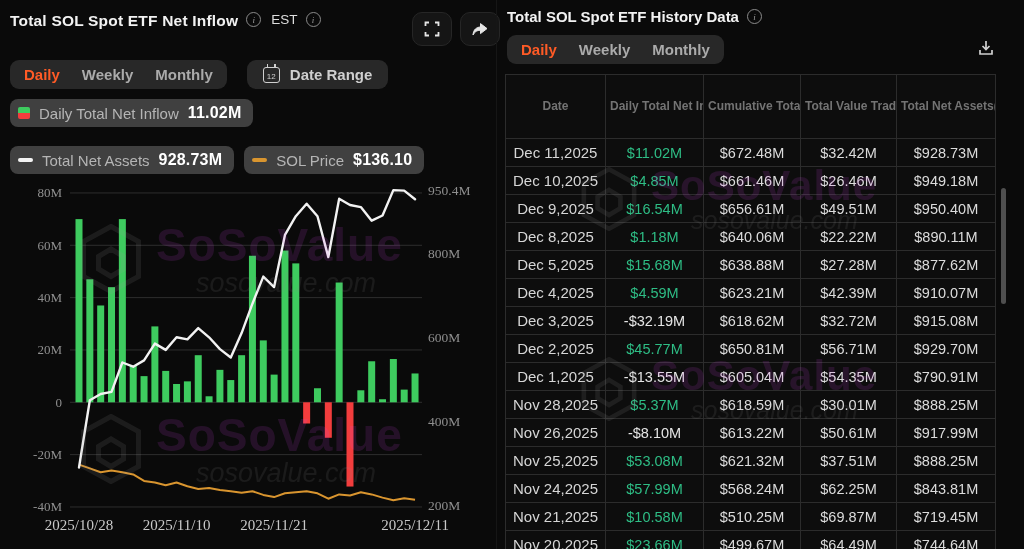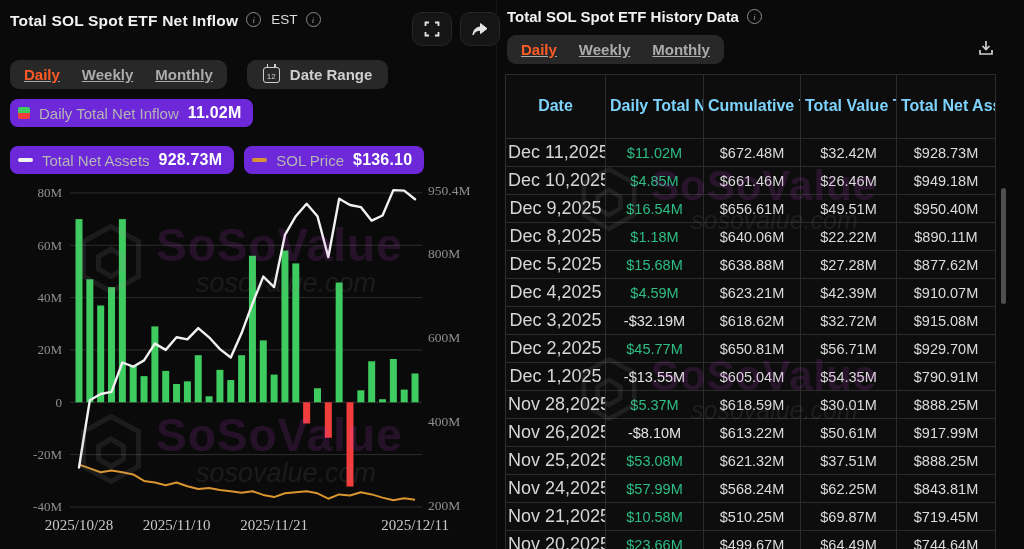--- a/index.html
+++ b/index.html
@@ -17,37 +17,37 @@
             color:#9a9a9a; font-size:9px; font-style:italic; font-family:"Liberation Serif",serif;
             display:inline-flex; align-items:center; justify-content:center; flex:0 0 auto; }
   .hdr-btns { margin-left:auto; display:flex; gap:8px; }
   .icon-btn { width:40px; height:34px; background:#151515; border:1px solid #262626;
               border-radius:10px; display:flex; align-items:center; justify-content:center; cursor:pointer; }
   .icon-btn svg { stroke:#e6e6e6; }
 
   
   .controls { display:flex; align-items:center; gap:20px; padding:14px 12px 0 10px; }
   .tab-group { background:#282828; border-radius:9px; padding:6px 14px; display:flex; gap:22px;
-               font-size:15px; font-weight:bold; color:#ababab;text-decoration:underline; }
+               font-size:15px; font-weight:bold; color:#ababab; }
   .tab { cursor:pointer; }
   .tab.active { color:#ff5b26; }
   .date-range { background:#282828; border:none; border-radius:9px; padding:6px 16px;
                 display:flex; align-items:center; gap:10px; color:#cfcfcf; font-weight:bold;
                 font-size:15px; font-family:inherit; cursor:pointer; }
   .cal { width:17px; height:16px; border:1.6px solid #cfcfcf; border-radius:3px; position:relative;
          display:inline-flex; align-items:flex-end; justify-content:center;
          font-size:8px; font-weight:normal; color:#cfcfcf; }
   .cal::before, .cal::after { content:""; position:absolute; top:-4px; width:1.6px; height:3px; background:#cfcfcf; }
   .cal::before { left:3px; } .cal::after { right:3px; }
   .cal i { font-style:normal; line-height:10px; }
 
   
   .legend { padding:10px 12px 0 10px; }
   .chip-row { display:flex; gap:10px; margin-top:19px; }
-  .chip { background:#6d28d9; border-radius:8px; padding:5px 12px 5px 8px; display:inline-flex;
+  .chip { background:#404040; border-radius:8px; padding:5px 12px 5px 8px; display:inline-flex;
           align-items:center; gap:9px; font-size:15px; color:#b5b5b5; cursor:pointer; }
   .chip .val { color:#fff; font-weight:bold; font-size:16px; letter-spacing:.2px; }
   .sym { flex:0 0 auto; border-radius:2px; }
   .barsym  { width:12px; height:12px; background:linear-gradient(#3ecb5f 50%, #f23d3d 50%); }
   .dashsym { width:15px; height:4.5px; border-radius:3px; }
 
   
   #chart-wrap { position:absolute; left:0; top:180px; width:512px; height:369px; }
 
   
@@ -59,23 +59,23 @@
 
   
   .hdr2 { display:flex; align-items:center; gap:8px; padding:8px 12px 0 10px; }
   .hdr2 .title { font-size:15px; font-weight:bold; color:#f2f2f2; }
   .controls2 { display:flex; align-items:center; padding:10px 12px 0 10px; }
   .dl-btn { margin-left:auto; background:none; border:none; cursor:pointer; }
 
   table { border-collapse:collapse; margin:10px 0 0 8px; table-layout:fixed; width:490px;
           background:#0d0d0d; }
   th, td { border:1px solid #2c2c2c; text-align:center; overflow:hidden; white-space:nowrap; }
-  th { font-size:16px; font-weight:bold; color:#7dd3fc; height:64px; padding:10px 4px; line-height:1.3; }
+  th { font-size:12px; font-weight:bold; color:#737373; height:64px; padding:10px 4px; line-height:1.3; }
   td { height:28px; font-size:14.5px; color:#dcdcdc; padding:0 2px; }
-  td.date { color:#d6d6d6; font-size:18px; }
+  td.date { color:#d6d6d6; font-size:15px; }
   td.pos { color:#2ebd85; } td.neg { color:#e5e5e5; }
   col.c-date{width:100px;} col.c1{width:98px;} col.c2{width:97px;} col.c3{width:96px;} col.c4{width:99px;}
 
   .scroll-thumb { position:absolute; right:2px; top:188px; width:5px; height:116px;
                   background:#4f4f4f; border-radius:3px; cursor:pointer; }
 </style>
 </head>
 <body>
 
 <div class="panel" id="panel-left">

